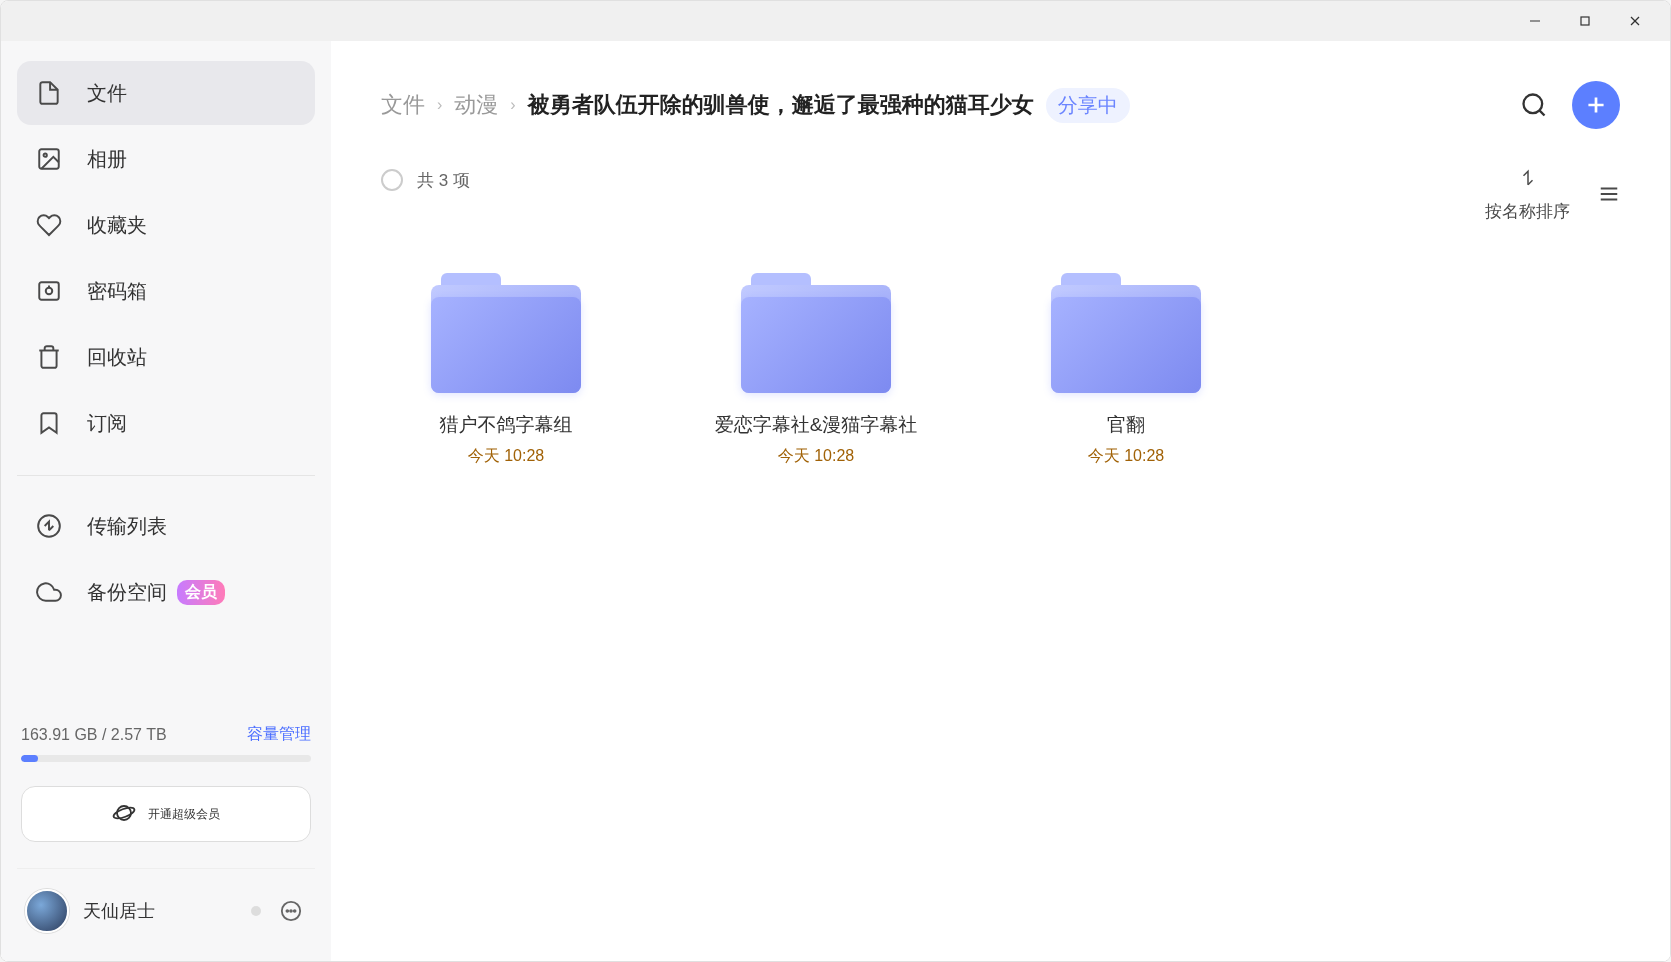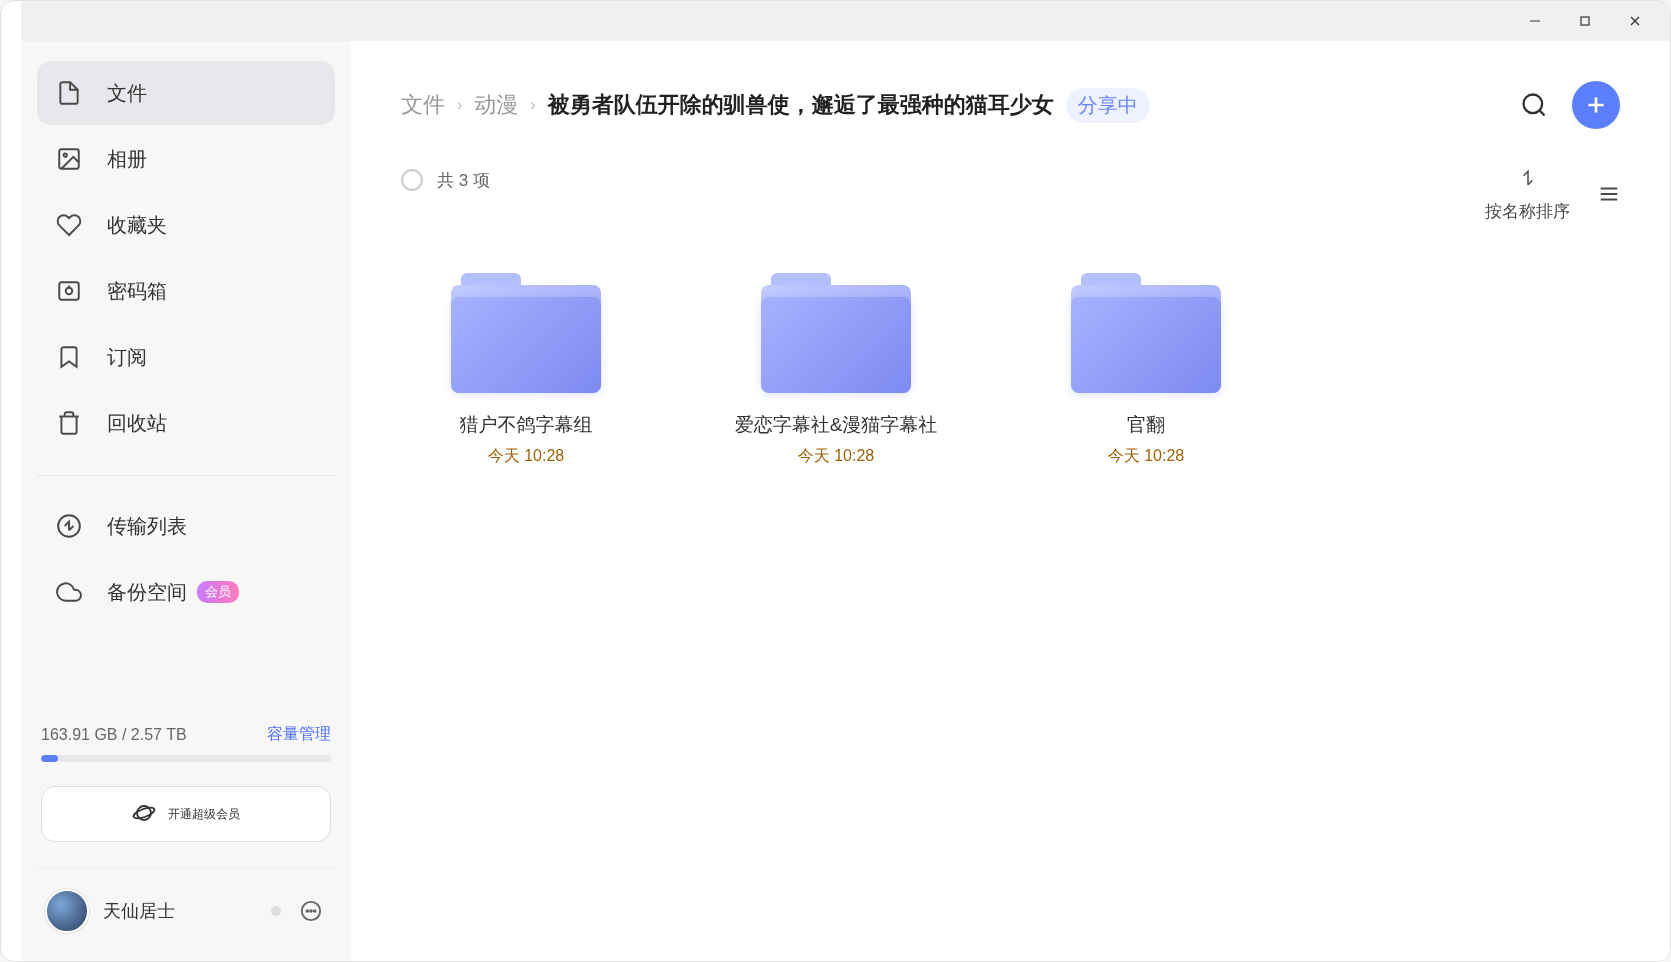--- a/index.html
+++ b/index.html
@@ -7,26 +7,25 @@
       font-family: "Microsoft YaHei", "PingFang SC", sans-serif;
       background: #f5f5f5;
       width: 1671px;
       height: 962px;
       overflow: hidden;
     }
     .window {
       width: 100%;
       height: 100%;
       background: #fff;
-      border-radius: 14px;
+      border-radius: 8px;
       overflow: hidden;
       display: flex;
       flex-direction: column;
       border: 1px solid #e0e0e0;
-      padding-left: 20px;
     }
     .titlebar {
       height: 40px;
       background: #f0f0f0;
       display: flex;
       justify-content: flex-end;
       align-items: center;
       padding-right: 10px;
     }
     .titlebar-btn {
@@ -71,25 +70,25 @@
     }
     .nav-label { font-size: 20px; color: #333; }
     .sidebar-divider {
       height: 1px;
       background: #e5e5e5;
       margin: 18px 0;
     }
     .badge {
       background: linear-gradient(90deg, #c77bff, #ff7bb8);
       color: white;
-      font-size: 13px;
+      font-size: 16px;
       padding: 2px 8px;
       border-radius: 10px;
       margin-left: 10px;
-      font-weight: 400;
+      font-weight: 700;
     }
     .storage-section {
       margin-top: auto;
       padding: 6px 4px;
     }
     .storage-row {
       display: flex;
       justify-content: space-between;
       align-items: center;
       font-size: 16px;
@@ -358,33 +357,33 @@
               <rect x="3" y="4" width="18" height="16" rx="2"></rect>
               <circle cx="12" cy="12" r="3"></circle>
               <line x1="12" y1="9" x2="12" y2="7"></line>
             </svg>
         </span>
         <span class="nav-label">密码箱</span>
       </div>
       <div class="nav-item">
         <span class="nav-icon">
           <svg width="26" height="26" viewBox="0 0 24 24" fill="none" stroke="currentColor" stroke-width="1.8">
-              <path d="M19 21l-7-5-7 5V5a2 2 0 0 1 2-2h10a2 2 0 0 1 2 2z"></path>
-            </svg>
-        </span>
-        <span class="nav-label">订阅</span>
-      </div>
-      <div class="nav-item">
-        <span class="nav-icon">
-          <svg width="26" height="26" viewBox="0 0 24 24" fill="none" stroke="currentColor" stroke-width="1.8">
               <polyline points="3 6 5 6 21 6"></polyline>
               <path d="M19 6v14a2 2 0 0 1-2 2H7a2 2 0 0 1-2-2V6m3 0V4a2 2 0 0 1 2-2h4a2 2 0 0 1 2 2v2"></path>
             </svg>
         </span>
         <span class="nav-label">回收站</span>
+      </div>
+      <div class="nav-item">
+        <span class="nav-icon">
+          <svg width="26" height="26" viewBox="0 0 24 24" fill="none" stroke="currentColor" stroke-width="1.8">
+              <path d="M19 21l-7-5-7 5V5a2 2 0 0 1 2-2h10a2 2 0 0 1 2 2z"></path>
+            </svg>
+        </span>
+        <span class="nav-label">订阅</span>
       </div>
 
       <div class="sidebar-divider"></div>
 
       <div class="nav-item">
         <span class="nav-icon">
           <svg width="26" height="26" viewBox="0 0 24 24" fill="none" stroke="currentColor" stroke-width="1.8">
               <circle cx="12" cy="12" r="10"></circle>
               <polyline points="8 12 12 8 12 16"></polyline>
               <polyline points="16 12 12 16"></polyline>

